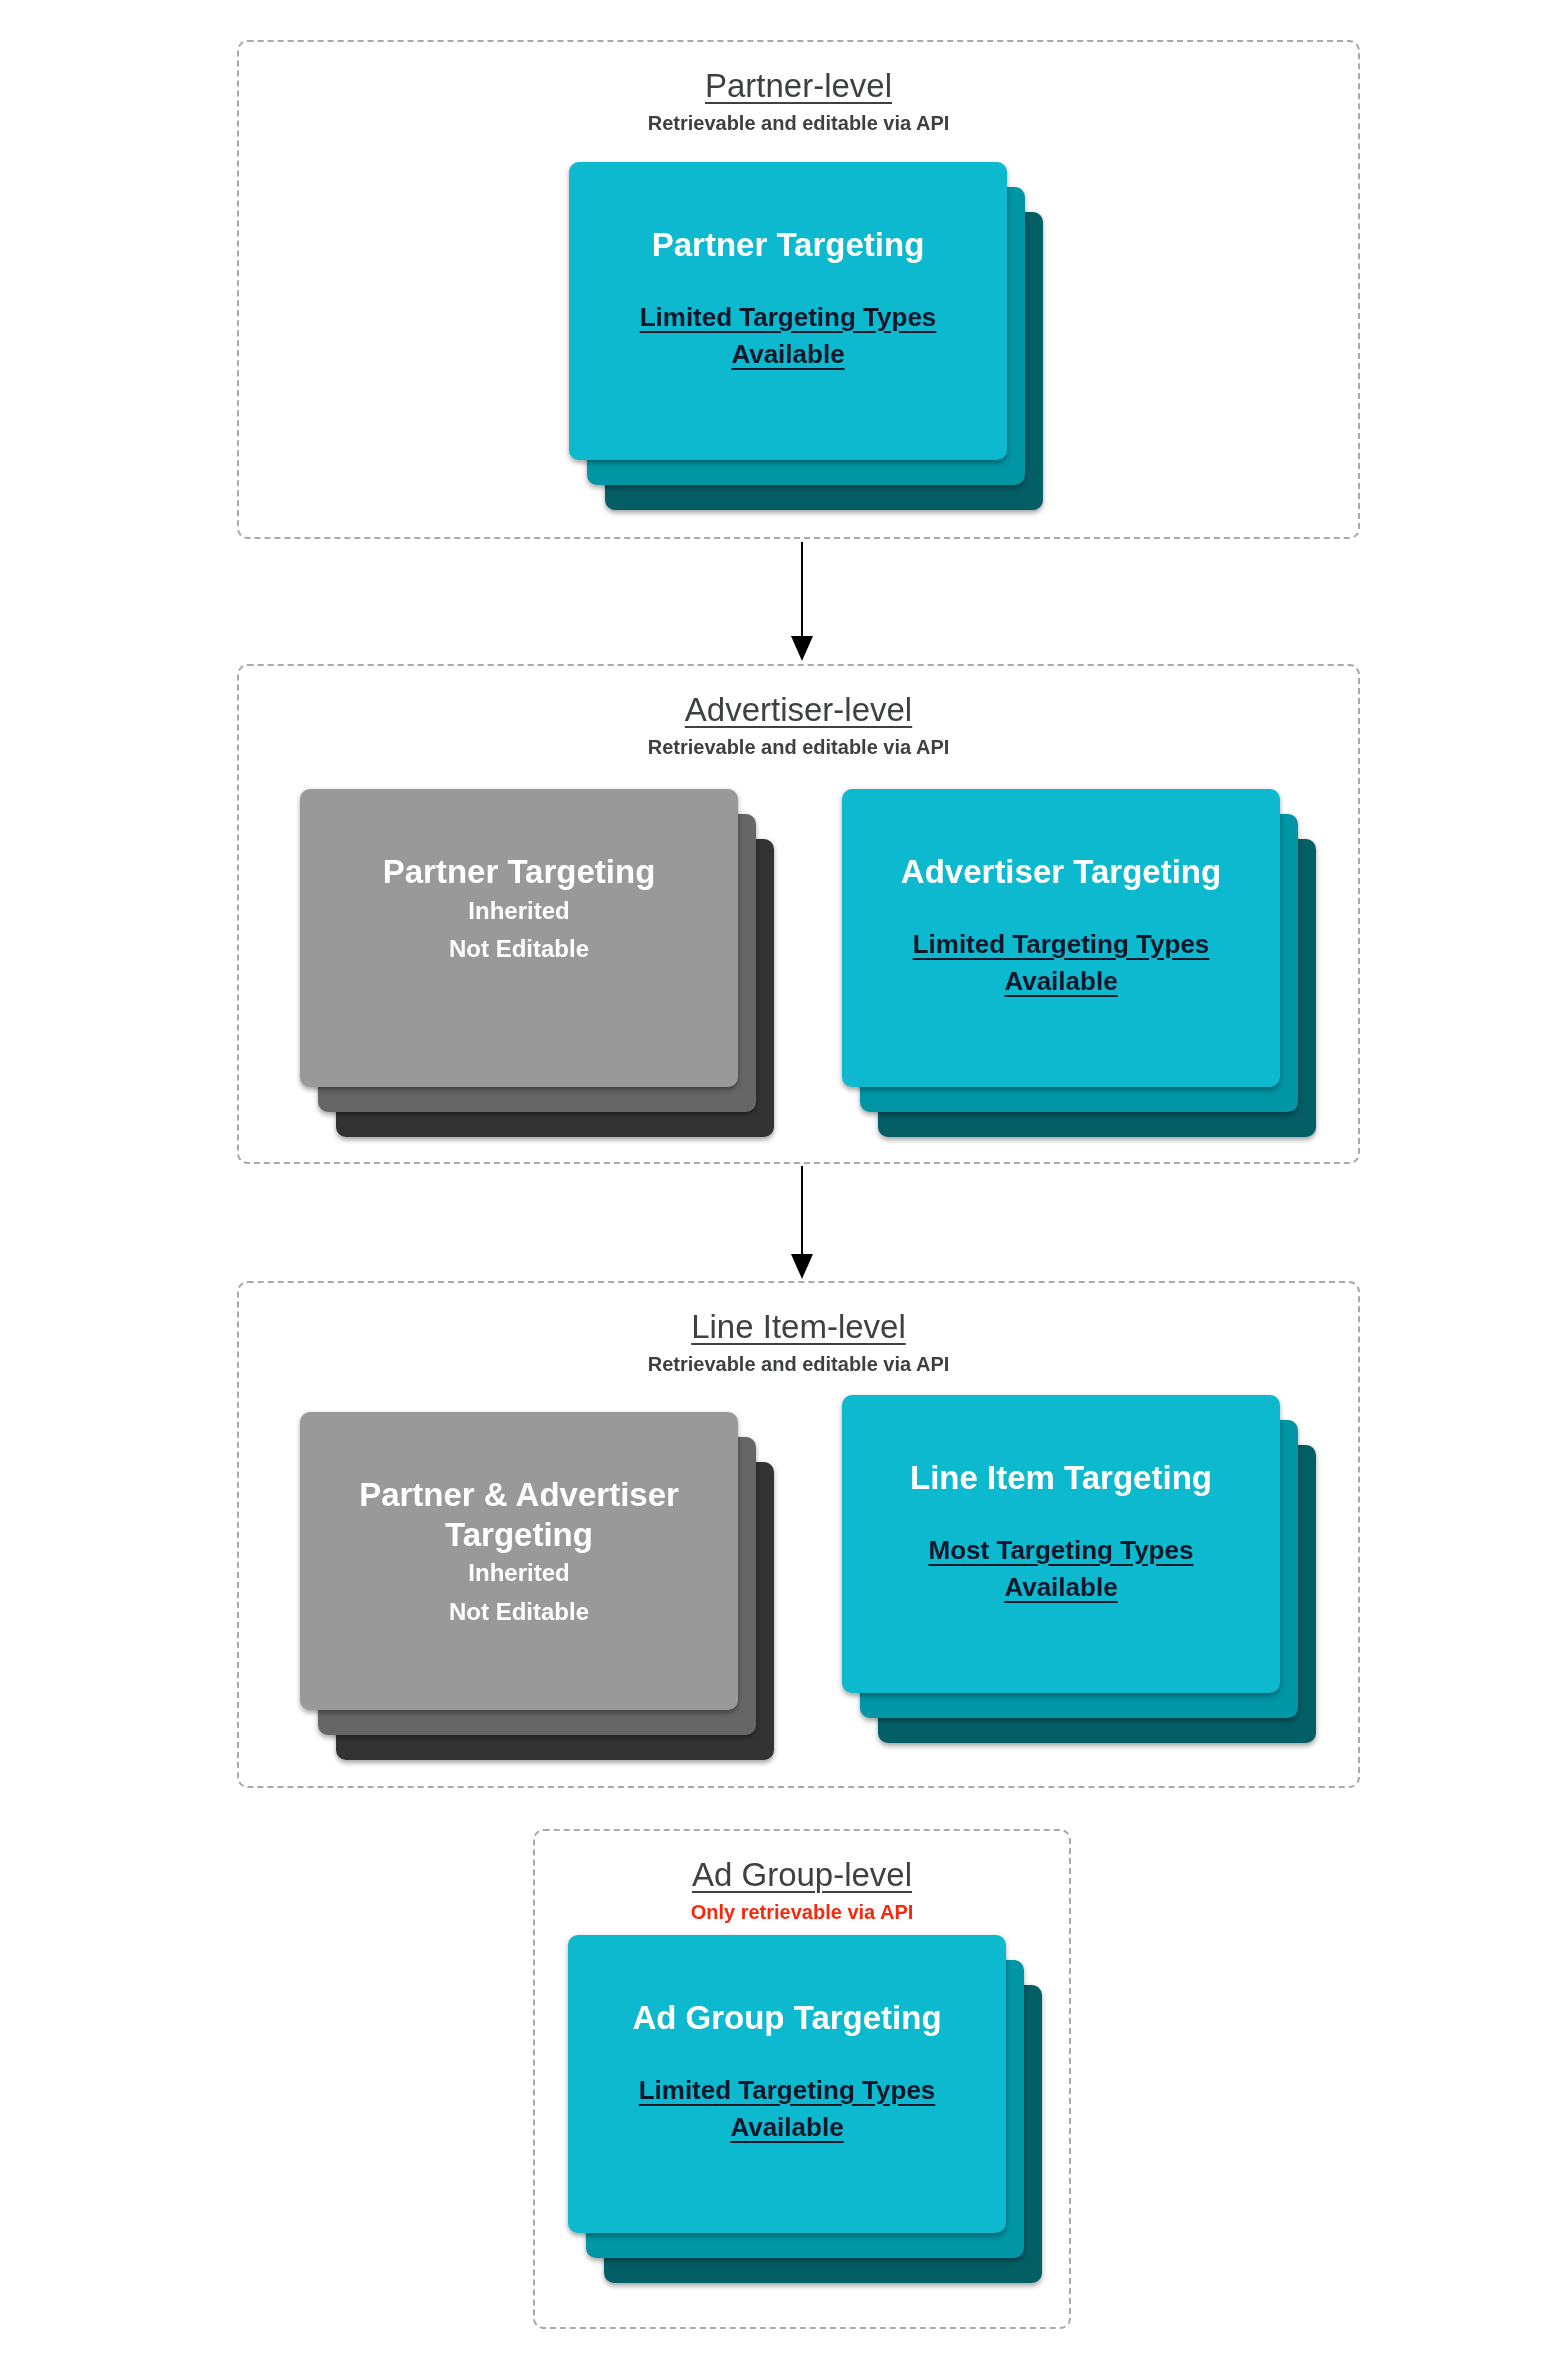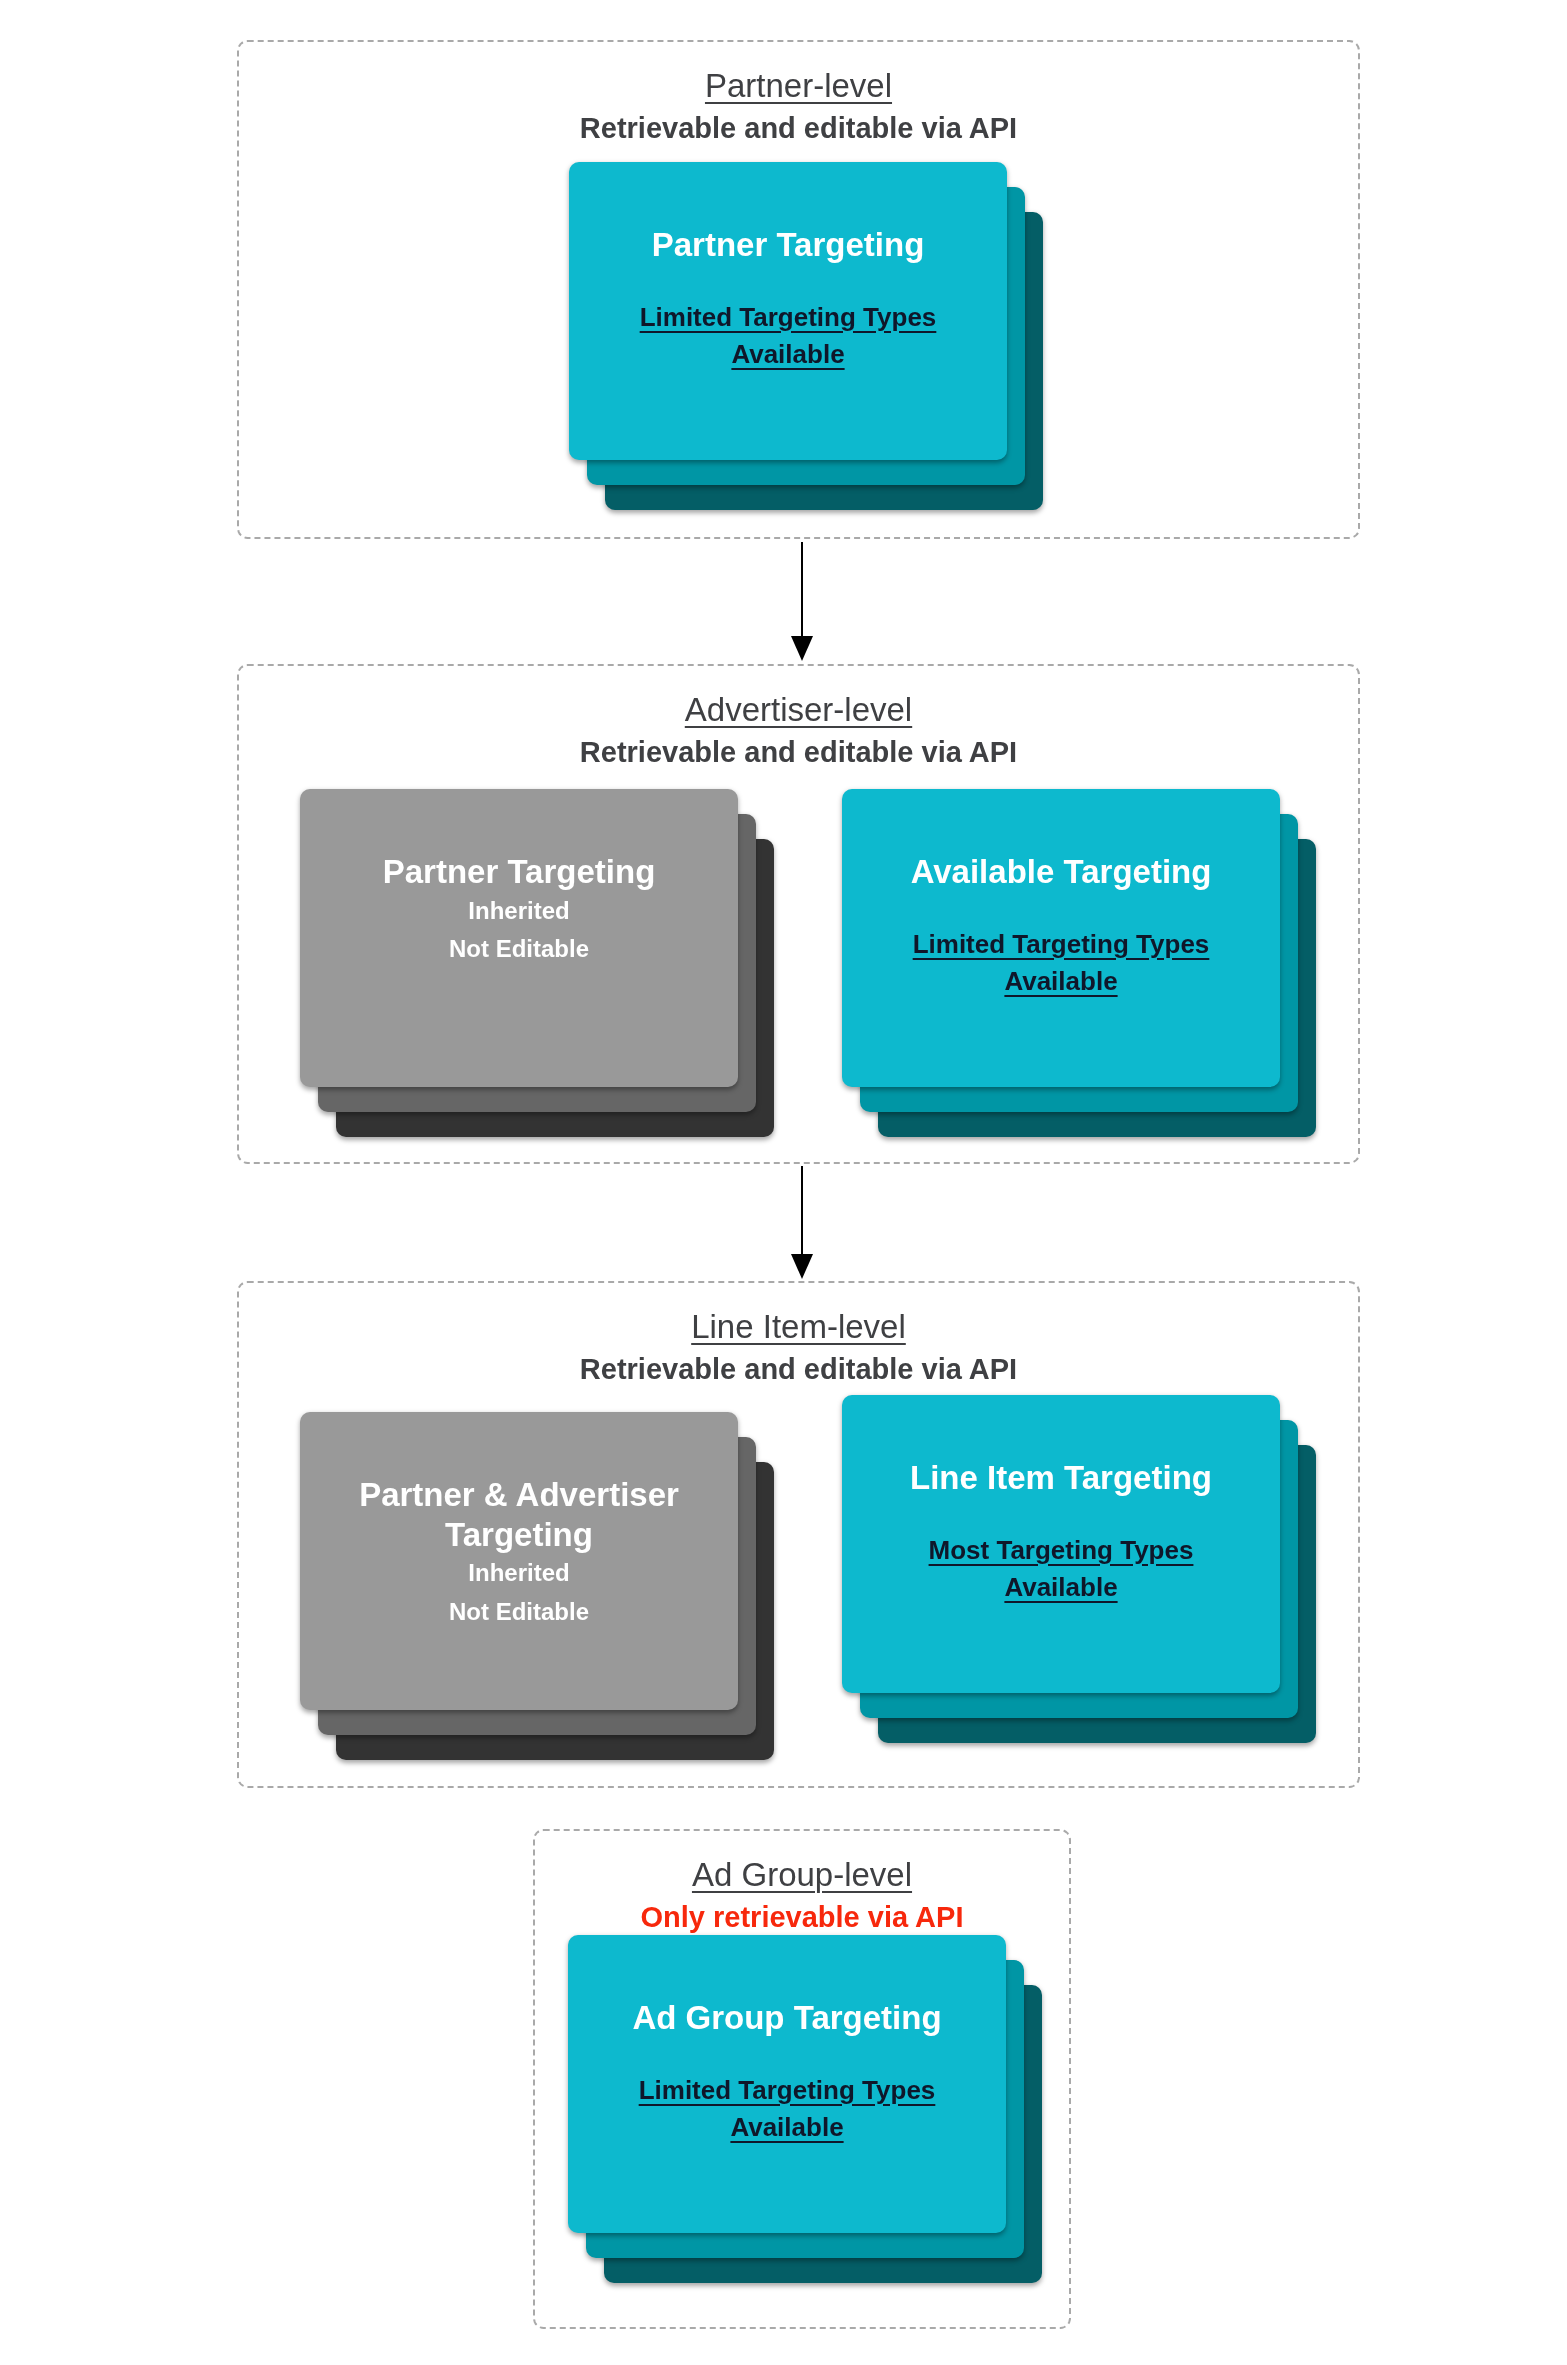--- a/index.html
+++ b/index.html
@@ -24,21 +24,21 @@
 
   .sec-header { text-align:center; padding-top:23px; }
   .level-title {
     font-size:33px; font-weight:400; color:#3f4043;
     text-decoration:underline;
     text-decoration-thickness:1.8px;
     text-underline-offset:4.5px;
     line-height:1.25;
   }
   .availability {
-    font-size:29px; font-weight:700; color:#3f4043;
+    font-size:20px; font-weight:700; color:#3f4043;
     line-height:1.3; margin-top:3.6px;
   }
   .availability.red { color:#f7280c; }
 
   .stack { position:absolute; width:473px; height:348px; }
   .layer {
     position:absolute; width:438px; height:298px;
     border-radius:10px;
     box-shadow:0 2.7px 5.4px rgba(0,0,0,0.35);
   }
@@ -130,21 +130,21 @@
         <div class="card-note">
           <div>Inherited</div>
           <div>Not Editable</div>
         </div>
       </div>
     </div>
     <div class="stack cyan s2-c2">
       <div class="layer back"></div>
       <div class="layer mid"></div>
       <div class="layer front">
-        <div class="card-title">Available Targeting</div>
+        <div class="card-title">Advertiser Targeting</div>
         <div class="card-subtitle">Limited Targeting Types Available</div>
       </div>
     </div>
   </div>
 
   <div class="arrow a2">
     <div class="arrow-line"></div>
     <div class="arrow-head"></div>
   </div>
 

